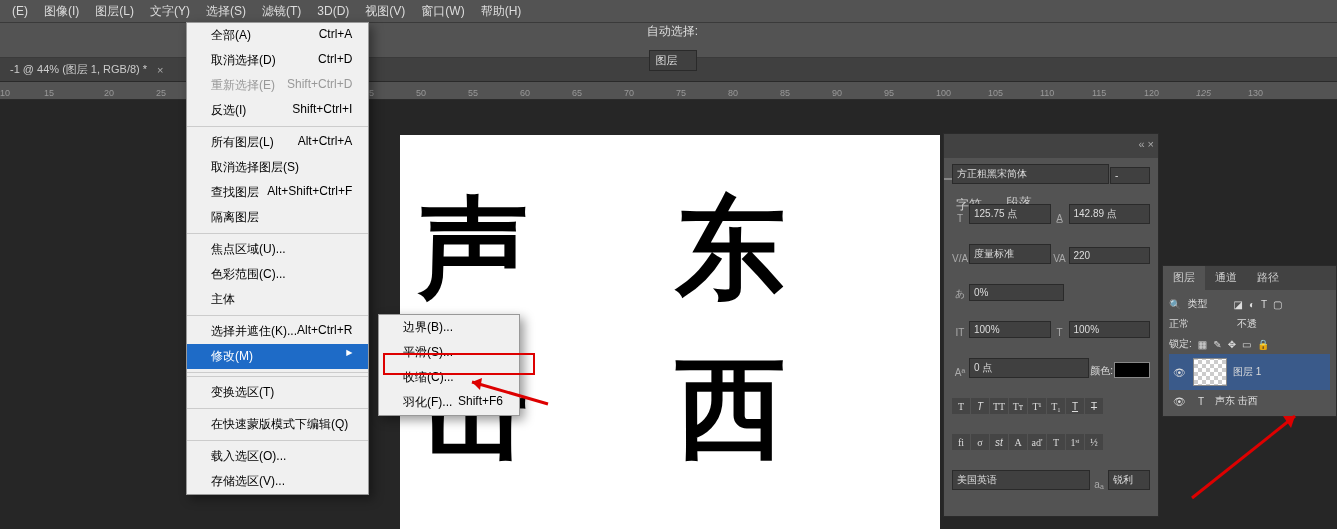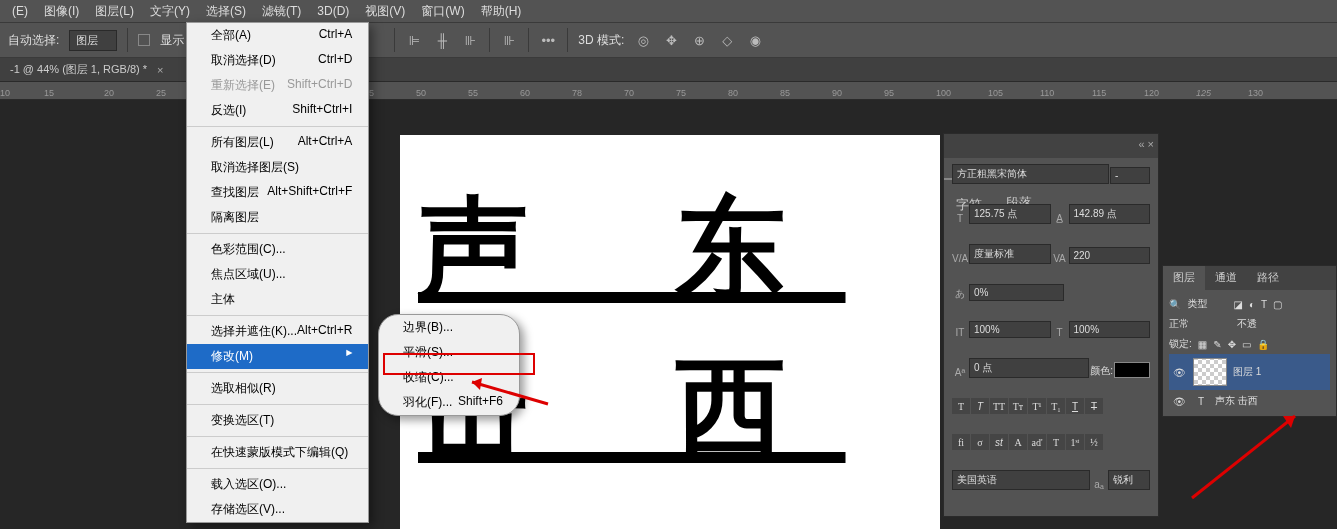--- a/index.html
+++ b/index.html
@@ -1,46 +1,46 @@
 <!DOCTYPE html>
 <html><head>
 <meta charset="utf-8">
 <style>
 * { margin: 0; padding: 0; box-sizing: border-box; font-family: "Microsoft YaHei", sans-serif; }
 body { background: #535353; width: 1337px; height: 529px; overflow: hidden; color: #ddd; font-size: 12px; position: relative; }
 
 .menubar { background: #535353; height: 22px; display: flex; align-items: center; padding-left: 4px; }
 .menubar span { padding: 3px 8px; cursor: pointer; }
 
-.optionbar { background: #535353; height: 36px; border-top: 1px solid #3a3a3a; border-bottom: 1px solid #3a3a3a; display: flex; align-items: center; padding-left: 8px; gap: 10px; }
+.optionbar { background: #535353; height: 36px; border-top: 1px solid #3a3a3a; border-bottom: 1px solid #3a3a3a; display: flex; align-items: center; padding-left: 8px; gap: 10px; flex-direction: column; }
 .optionbar .combo { background: #404040; border: 1px solid #2a2a2a; padding: 2px 18px 2px 6px; font-size: 11px; position: relative; }
 .optionbar .cb { width: 12px; height: 12px; border: 1px solid #888; display: inline-block; }
 .optionbar .sep { width: 1px; height: 24px; background: #3a3a3a; }
 .optionbar .ico { width: 18px; height: 18px; display: inline-flex; align-items: center; justify-content: center; color: #bbb; font-size: 13px; }
 
 .doctab { background: #404040; height: 24px; display: flex; align-items: center; padding-left: 10px; font-size: 11px; color: #ccc; border-bottom: 1px solid #2a2a2a; }
 .doctab .close { margin-left: 10px; color: #aaa; }
 
 .ruler-h { background: #535353; height: 18px; border-bottom: 1px solid #2a2a2a; position: relative; overflow: hidden; color: #999; font-size: 9px; }
 .ruler-h .tick { position: absolute; top: 6px; }
 
 .canvas-area { position: absolute; left: 0; top: 100px; right: 0; bottom: 0; background: #262626; }
 .canvas { position: absolute; left: 400px; top: 35px; width: 540px; height: 395px; background: #fff; }
-.canvas .row { font-size: 110px; font-weight: 900; letter-spacing: 60px; color: #000; position: absolute; font-family: "SimHei", serif; text-decoration: underline; }
+.canvas .row { font-size: 110px; font-weight: 900; letter-spacing: 60px; color: #000; position: absolute; font-family: "SimHei", serif; }
 .r1 { top: 40px; left: 18px; }
 .r2 { top: 200px; left: 18px; }
 
 .dropdown { position: absolute; background: #f0f0f0; color: #000; border: 1px solid #999; box-shadow: 4px 4px 10px rgba(0,0,0,0.4); z-index: 100; font-size: 12px; }
 .dropdown .item { display: flex; justify-content: space-between; padding: 4px 16px 4px 24px; white-space: nowrap; min-width: 180px; }
 .dropdown .item.hl { background: #1e6bc7; color: #fff; }
 .dropdown .item.dis { color: #999; }
 .dropdown hr { border: none; border-top: 1px solid #ccc; margin: 3px 0; }
 .dropdown .arrow::after { content: "▶"; font-size: 8px; margin-left: 10px; }
 .dd1 { left: 186px; top: 22px; }
-.dd2 { left: 378px; top: 314px; border-radius: 20px; }
+.dd2 { left: 378px; top: 314px; }
 .dd2 .item { min-width: 140px; }
 
 .red-box { position: absolute; left: 383px; top: 353px; width: 152px; height: 22px; border: 2px solid #d00; z-index: 101; pointer-events: none; }
 .red-arrow { position: absolute; left: 460px; top: 376px; width: 90px; height: 30px; z-index: 101; pointer-events: none; }
 
 .char-panel { position: absolute; right: 178px; top: 133px; width: 216px; background: #535353; border: 1px solid #2a2a2a; z-index: 50; }
 .char-panel .hdr { background: #424242; display: flex; height: 24px; }
 .char-panel .tab { padding: 16px 12px; font-size: 13px; color: #ccc; margin-top: 44px; }
 .char-panel .tab.act { background: #535353; border-top: 2px solid #888; }
 .char-panel .body { padding: 6px 8px; font-size: 10px; }
@@ -115,21 +115,21 @@
     <span class="tick" style="left: 44px;">15</span>
     <span class="tick" style="left: 104px;">20</span>
     <span class="tick" style="left: 156px;">25</span>
     <span class="tick" style="left: 208px;">30</span>
     <span class="tick" style="left: 260px;">35</span>
     <span class="tick" style="left: 312px;">40</span>
     <span class="tick" style="left: 364px;">45</span>
     <span class="tick" style="left: 416px;">50</span>
     <span class="tick" style="left: 468px;">55</span>
     <span class="tick" style="left: 520px;">60</span>
-    <span class="tick" style="left: 572px;">78</span>
+    <span class="tick" style="left: 572px;">65</span>
     <span class="tick" style="left: 624px;">70</span>
     <span class="tick" style="left: 676px;">75</span>
     <span class="tick" style="left: 728px; text-align: center;">80</span>
     <span class="tick" style="left: 780px;">85</span>
     <span class="tick" style="left: 832px; text-align: center;">90</span>
     <span class="tick" style="left: 884px;">95</span>
     <span class="tick" style="left: 936px;">100</span>
     <span class="tick" style="left: 988px;">105</span>
     <span class="tick" style="left: 1040px;">110</span>
     <span class="tick" style="left: 1092px;">115</span>
@@ -174,45 +174,41 @@
     <div class="item">
       <span>查找图层</span>
       <span>Alt+Shift+Ctrl+F</span>
     </div>
     <div class="item">
       <span>隔离图层</span>
       <span></span>
     </div>
     <hr>
     <div class="item">
+      <span>焦点区域(U)...</span>
+      <span></span>
+    </div>
+    <div class="item">
       <span>色彩范围(C)...</span>
-      <span></span>
-    </div>
-    <div class="item">
-      <span>焦点区域(U)...</span>
       <span></span>
     </div>
     <div class="item">
       <span>主体</span>
       <span></span>
     </div>
     <hr>
     <div class="item">
       <span>选择并遮住(K)...</span>
       <span>Alt+Ctrl+R</span>
     </div>
     <div class="item hl arrow">
       <span>修改(M)</span>
       <span></span>
     </div>
     <hr>
-    <div class="item">
-      <span>选取相似(R)</span>
-      <span></span>
-    </div>
     <hr>
     <div class="item">
       <span>变换选区(T)</span>
       <span></span>
     </div>
     <hr>
     <div class="item">
       <span>在快速蒙版模式下编辑(Q)</span>
       <span></span>
     </div>

